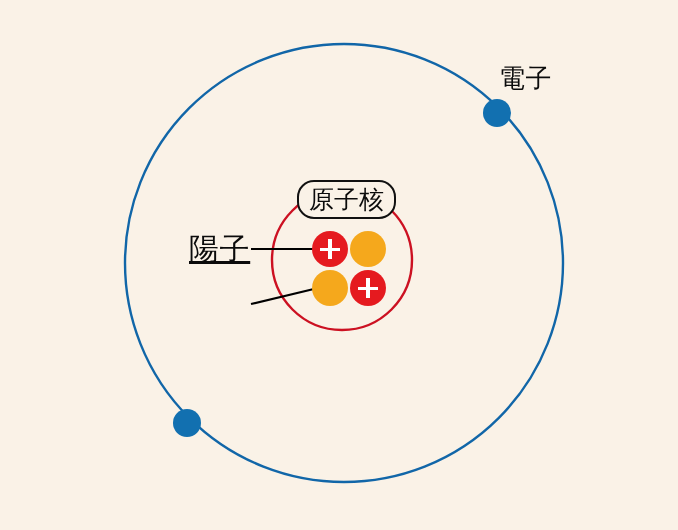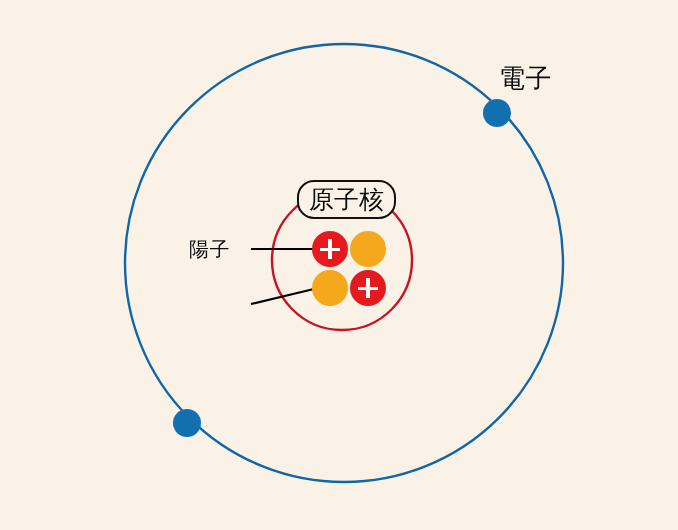--- a/index.html
+++ b/index.html
@@ -32,22 +32,23 @@
   }
   #label-electron {
     left: 499px;
     top: 63px;
     font-size: 26px;
     line-height: 30px;
   }
   #label-proton {
     left: 189px;
     top: 234px;
-    font-size: 20px;
+    font-size: 30px;
     line-height: 30px;
+    text-decoration: underline;
   }
   #label-neutron {
     left: 163px;
     top: 286px;
     font-size: 26px;
     line-height: 30px;
   }
   #label-nucleus-box {
     position: absolute;
     left: 297px;

